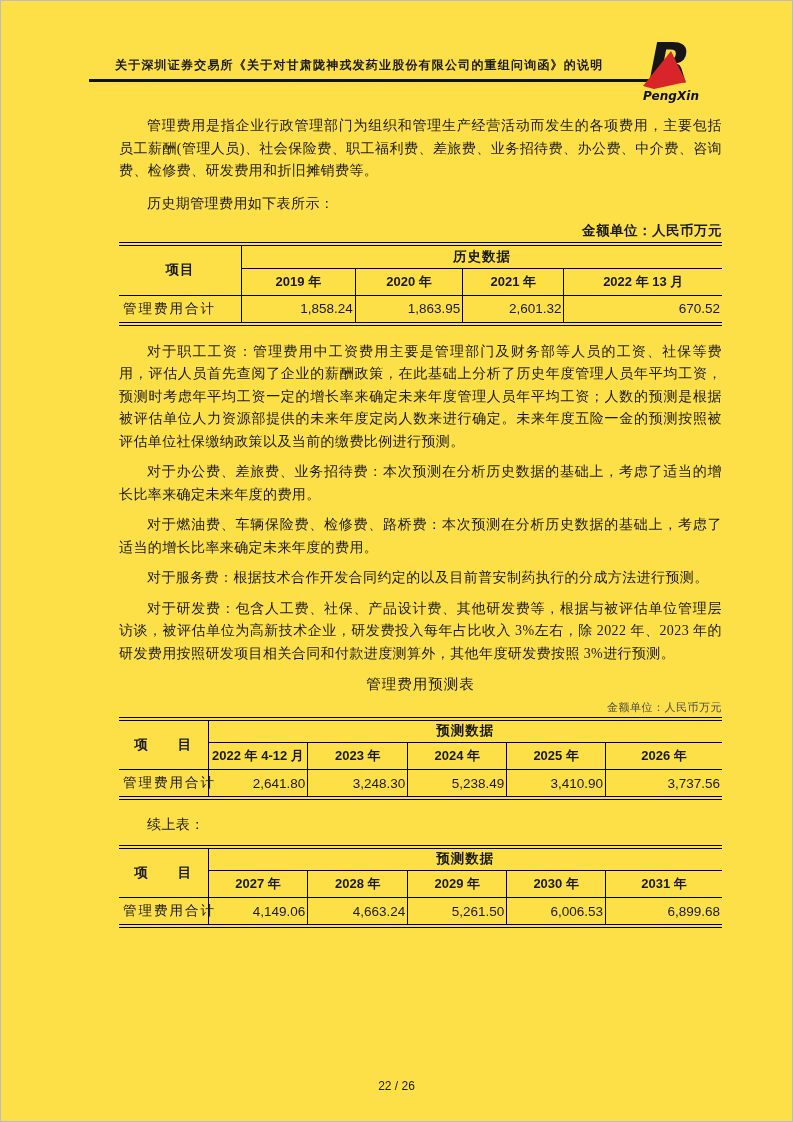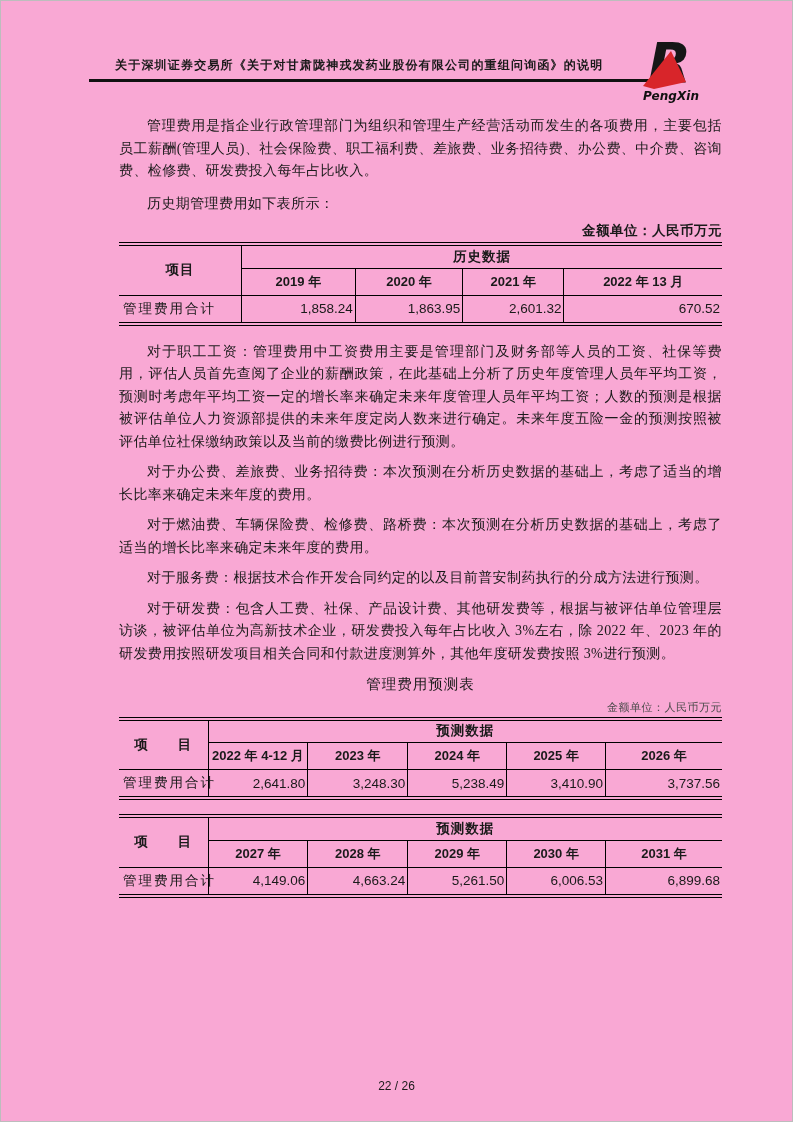--- a/index.html
+++ b/index.html
@@ -1,21 +1,21 @@
 <!DOCTYPE html>
 <html><head>
 <meta charset="utf-8">
 <style>
   * { margin:0; padding:0; box-sizing:border-box; }
   html,body { background:#ffffff; }
   .page {
     position:relative;
     width:793px; height:1122px;
     margin:0 auto;
-    background:#f9a8d4;
+    background:#fde047;
     border:1px solid #bdbdbd;
     overflow:hidden;
     font-family:"Liberation Serif","DejaVu Serif",serif;
     color:#1a1a1a;
   }
   
   .header {
     margin:56px 0 0 88px;
     width:564px;
     border-bottom:3px solid #111;
@@ -115,21 +115,21 @@
   <div class="logo">
     <svg width="60" height="68" viewBox="0 0 60 68">
       <text x="6" y="47" font-family="'DejaVu Sans',sans-serif" font-size="56" font-weight="bold" font-style="italic" fill="#161616">R</text>
       <polygon points="1,51 29,16 44,47 12,54" fill="#d8252a"></polygon>
       <text x="1" y="65" font-family="'DejaVu Sans',sans-serif" font-size="12" font-weight="bold" font-style="italic" fill="#111" textLength="56">PengXin</text>
     </svg>
   </div>
 
   <div class="main">
 
-    <p class="para mb10">管理费用是指企业行政管理部门为组织和管理生产经营活动而发生的各项费用，主要包括员工薪酬(管理人员)、社会保险费、职工福利费、差旅费、业务招待费、办公费、中介费、咨询费、检修费、研发费投入每年占比收入。</p>
+    <p class="para mb10">管理费用是指企业行政管理部门为组织和管理生产经营活动而发生的各项费用，主要包括员工薪酬(管理人员)、社会保险费、职工福利费、差旅费、业务招待费、办公费、中介费、咨询费、检修费、研发费用和折旧摊销费等。</p>
 
     <p class="para mb6">历史期管理费用如下表所示：</p>
 
     <div class="unit-note">金额单位：人民币万元</div>
 
     <table class="dtable mb16">
       <colgroup>
         <col class="t1-c0">
           <col class="t1-c1">
           <col class="t1-c2">
@@ -197,20 +197,21 @@
         <td class="row-label">管理费用合计</td>
         <td class="num">2,641.80</td>
         <td class="num">3,248.30</td>
         <td class="num">5,238.49</td>
         <td class="num">3,410.90</td>
         <td class="num">3,737.56</td>
       </tr>
     </tbody>
       </table>
 
+    <p class="para">续上表：</p>
 
     <table class="dtable mb16">
       <colgroup>
         <col class="t2-c0">
           <col class="t2-c1">
           <col class="t2-c2">
           <col class="t2-c3">
           <col class="t2-c4">
           <col class="t2-c5">
       </colgroup>

